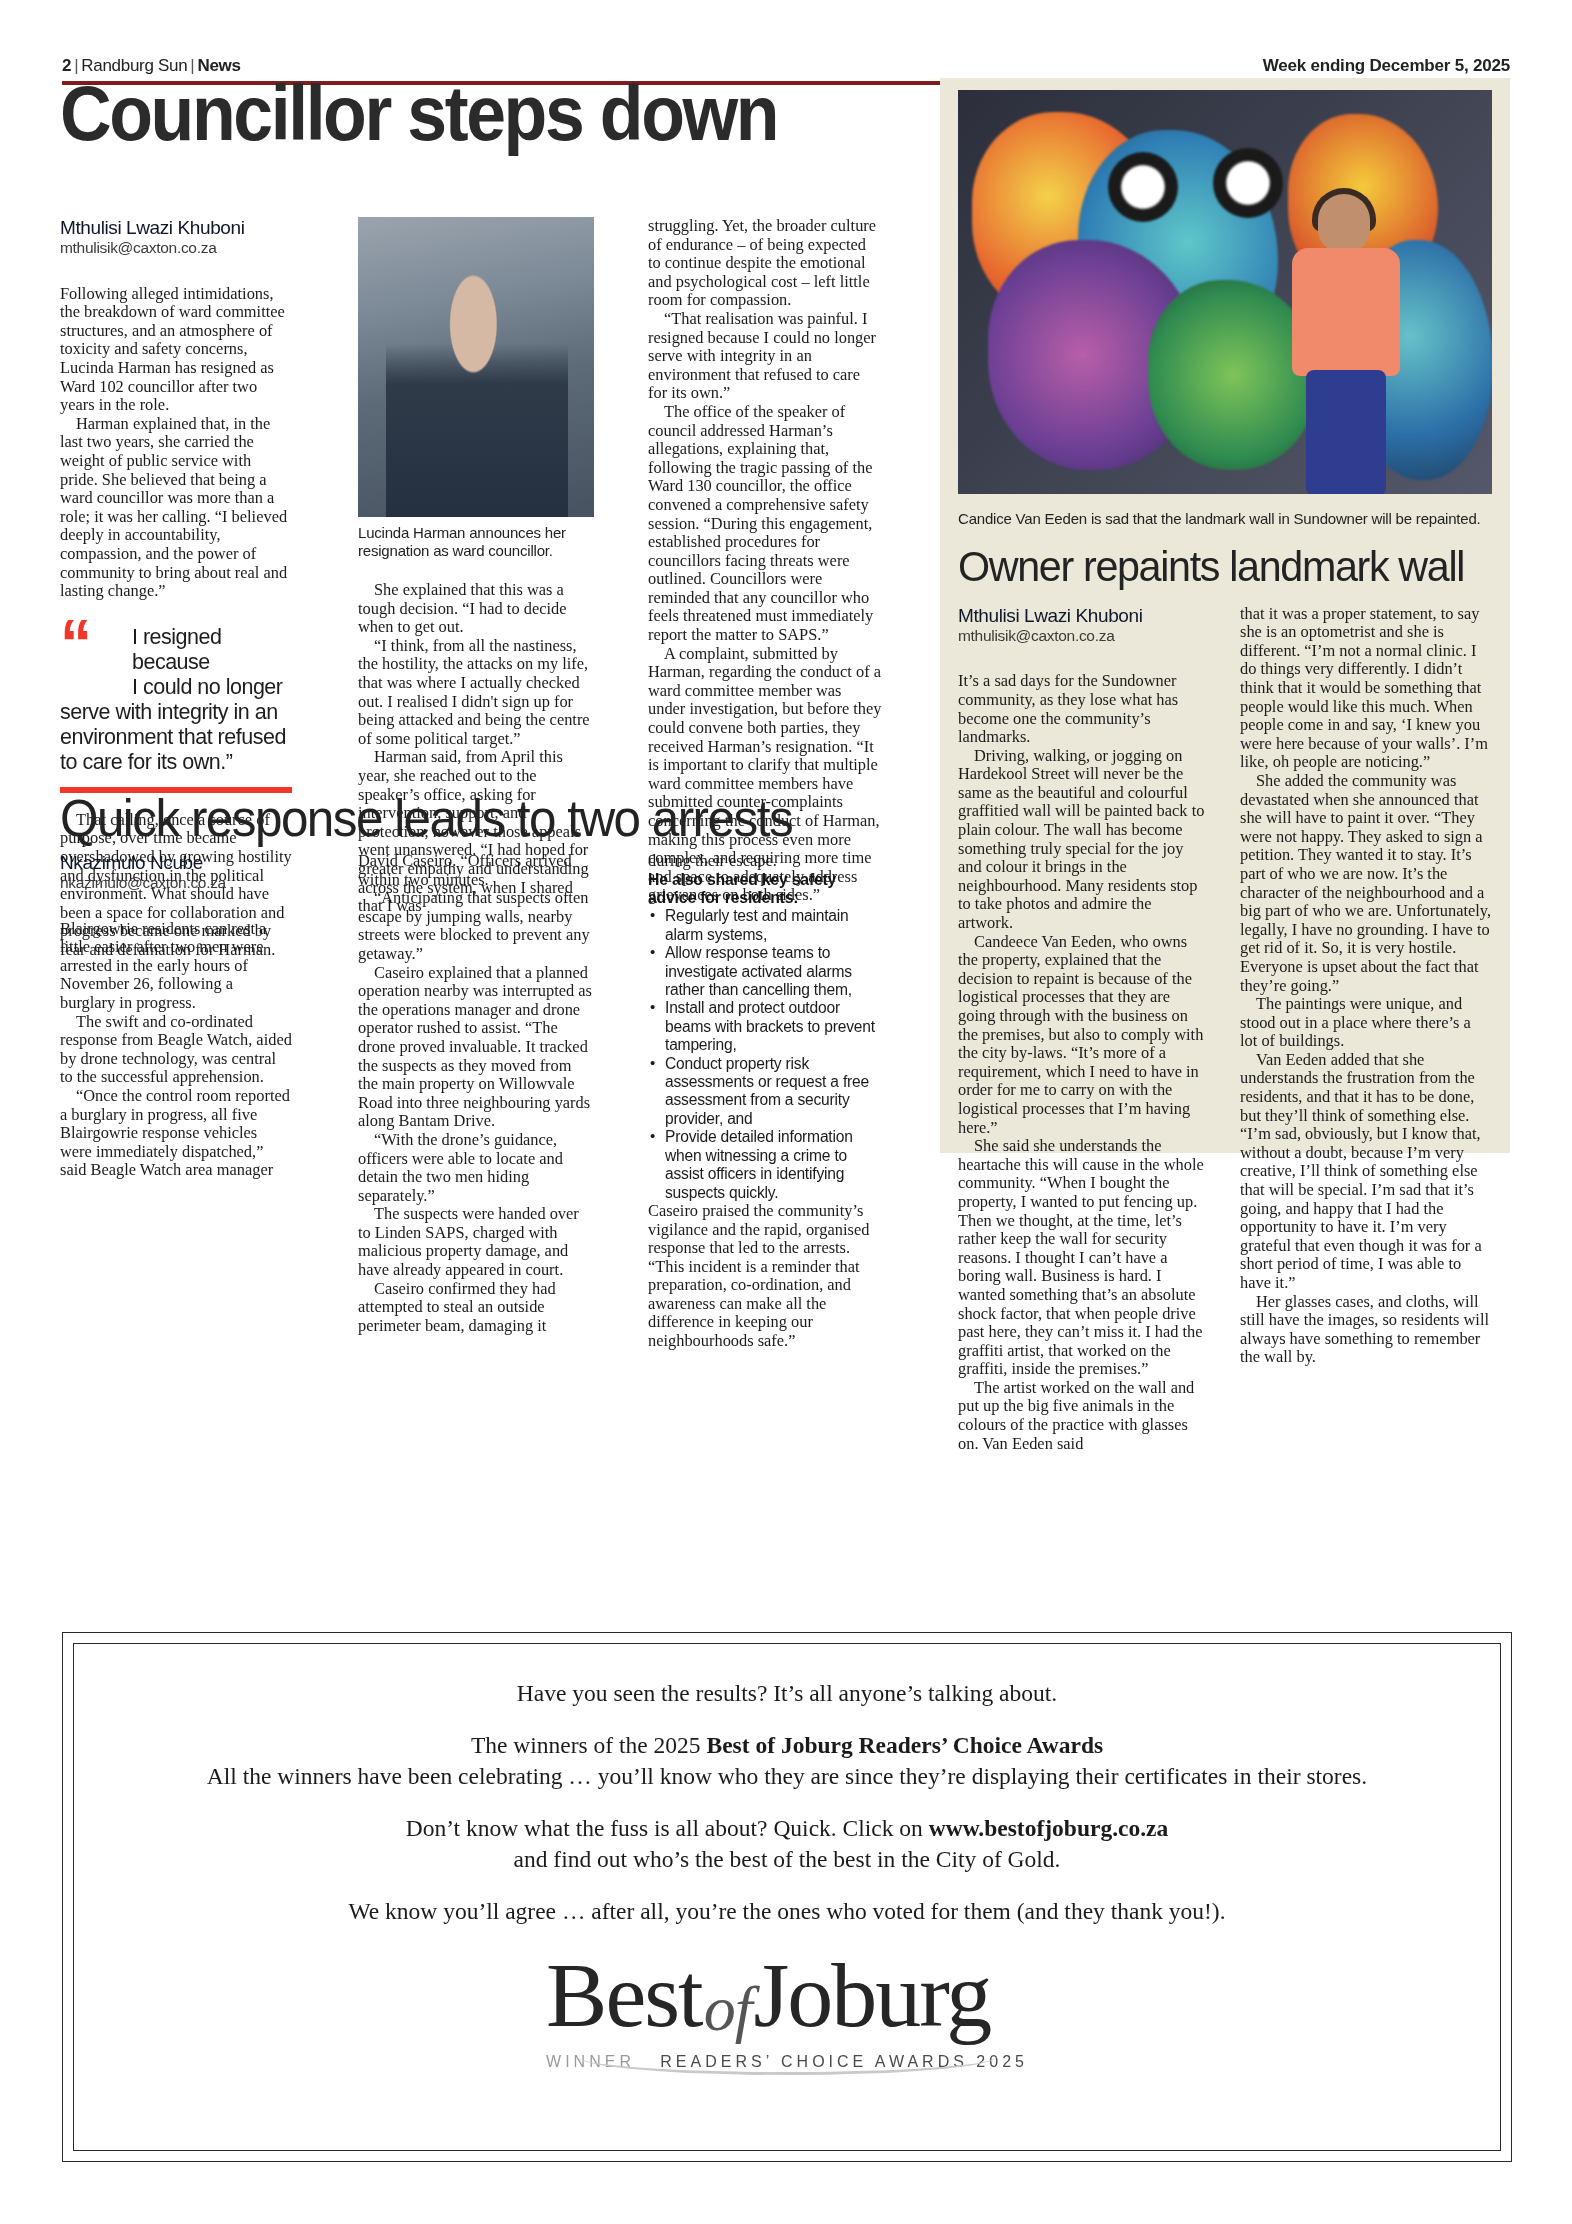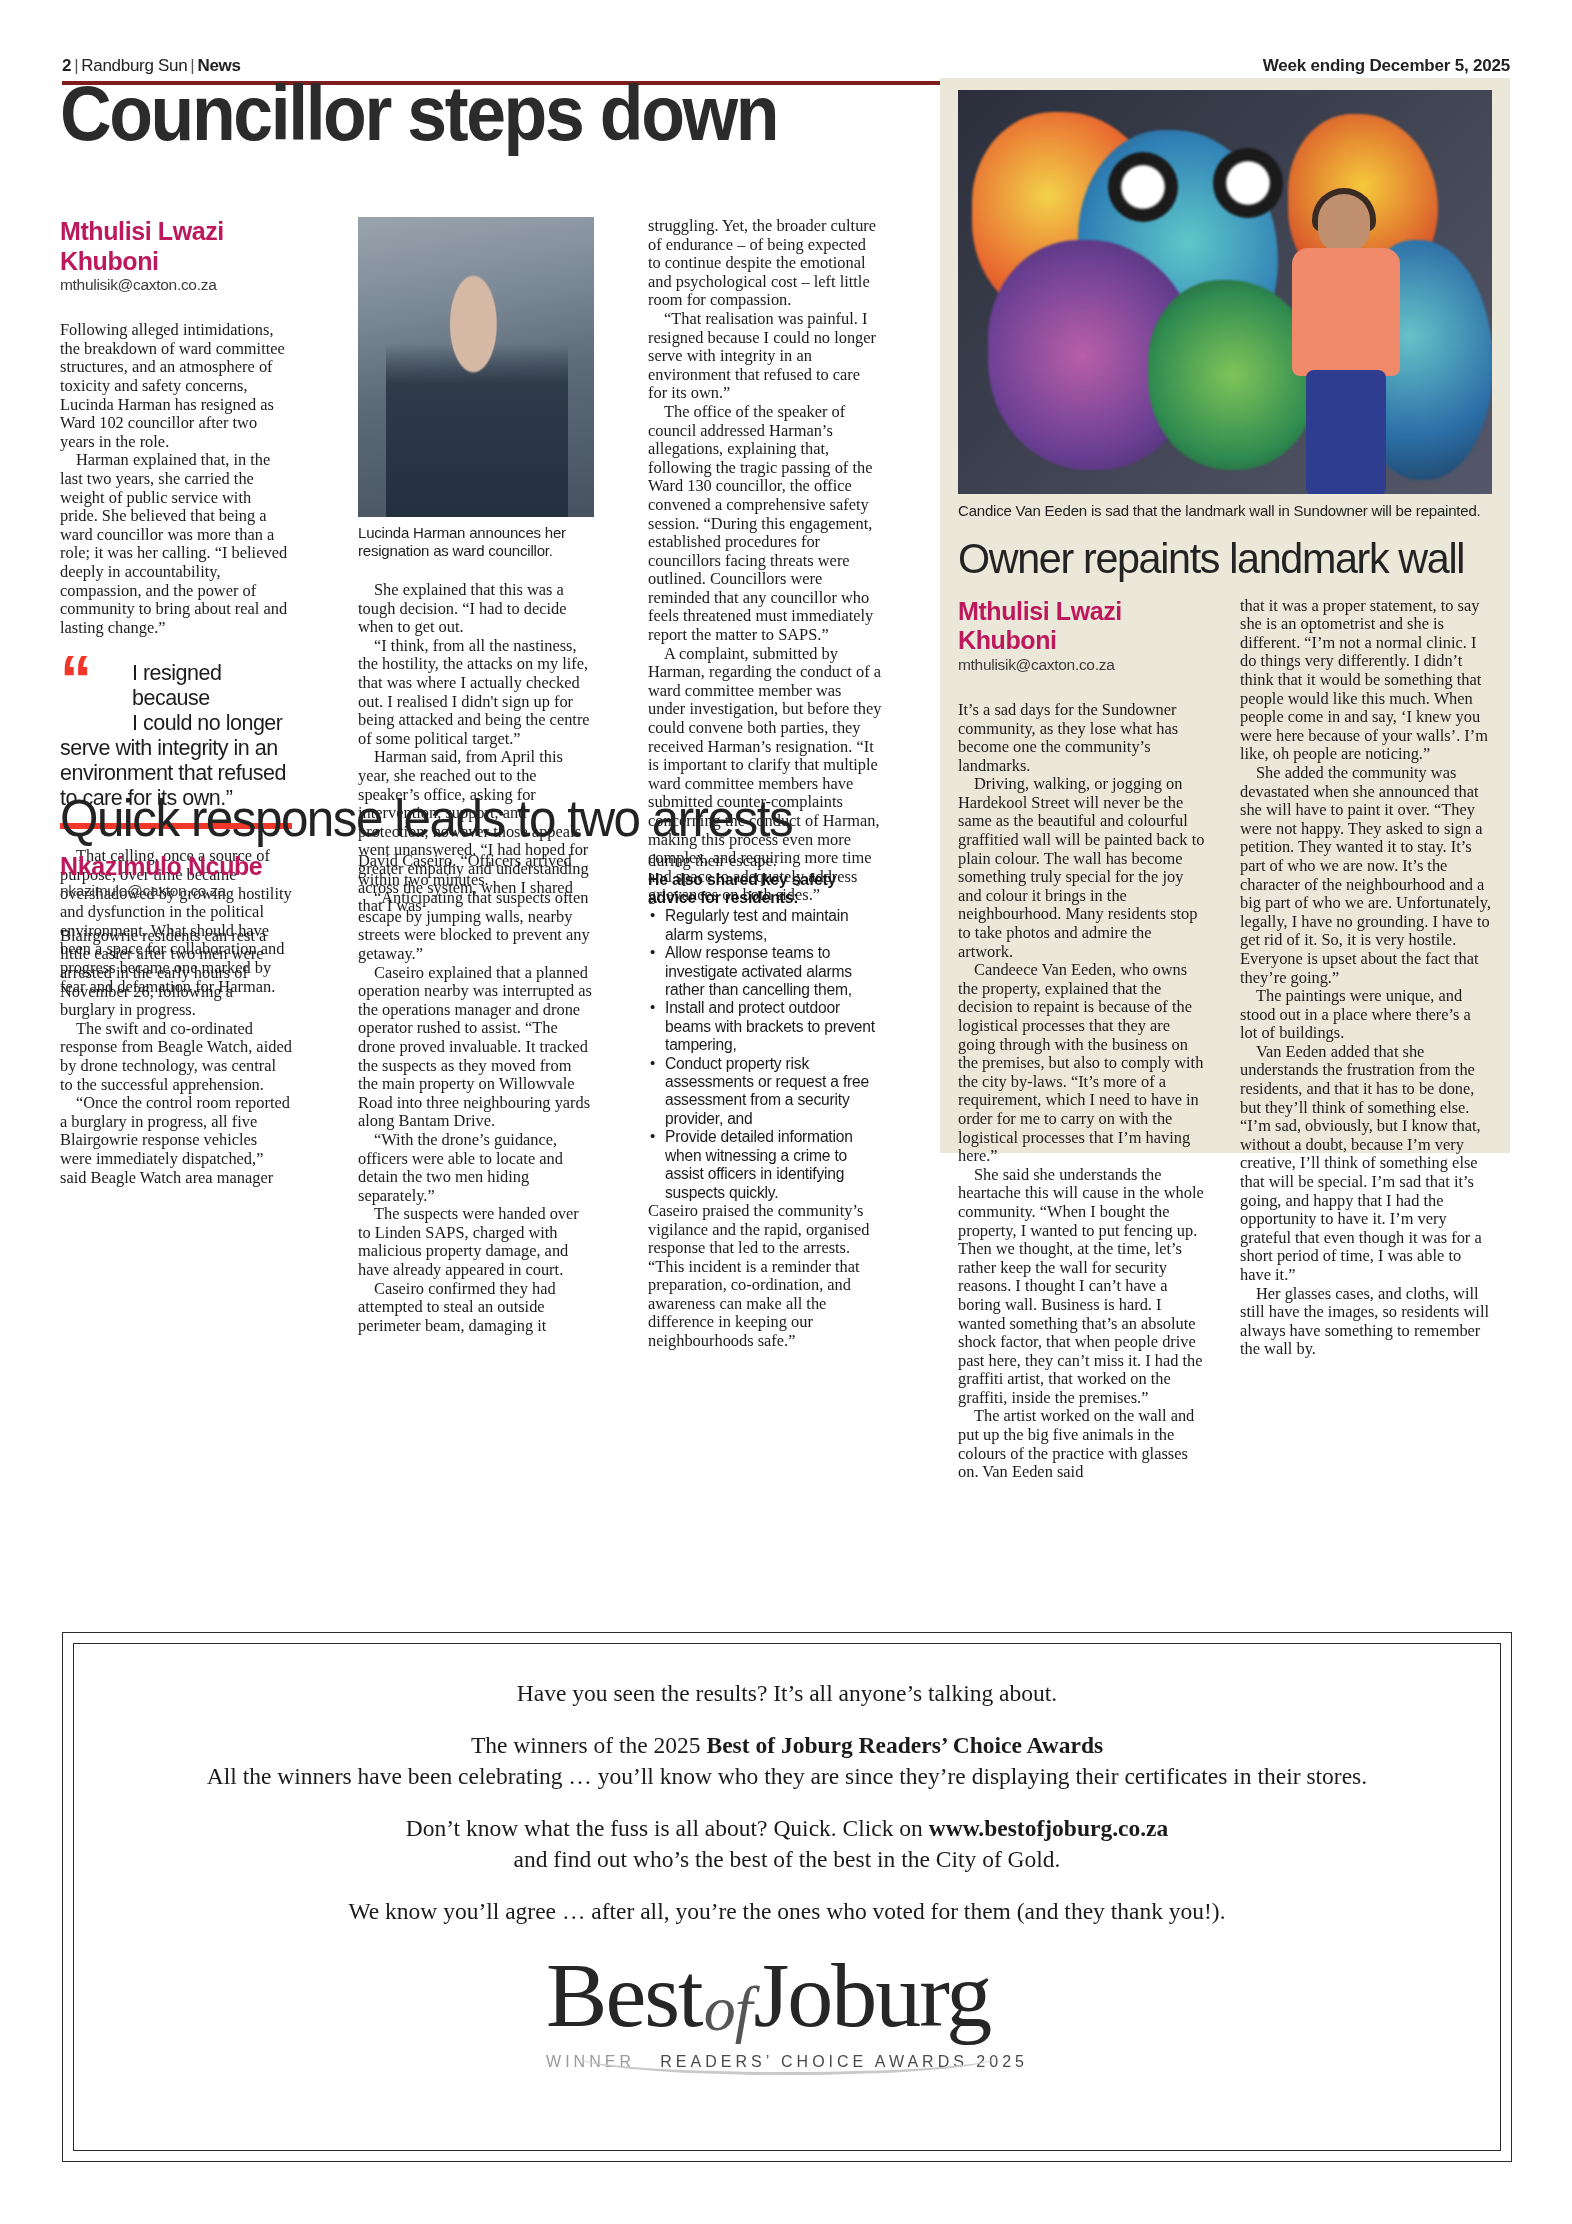--- a/index.html
+++ b/index.html
@@ -28,21 +28,21 @@
   .headline-main{
     position:absolute;left:60px;top:78px;width:880px;
     font-family:"Liberation Sans",sans-serif;
     font-weight:bold;font-size:77px;line-height:.92;
     letter-spacing:-2.6px;color:#2b2b2b;
     transform:scaleX(.93);transform-origin:left top;
   }
 
   
   .byline{font-family:"Liberation Sans",sans-serif;line-height:1.18;}
-  .byline .nm{font-size:25px;color:#be185d;letter-spacing:-.4px;font-weight:bold;}
+  .byline .nm{font-size:19px;color:#0f172a;letter-spacing:-.4px;}
   .byline .em{font-size:15.5px;color:#3a3a3a;letter-spacing:-.3px;}
 
   
   .bodytext{
     font-family:"Liberation Serif",serif;
     font-size:16.4px;line-height:18.6px;
     text-align:left;color:#1b1b1b;
   }
   .bodytext p{margin:0;text-indent:16px;}
   .bodytext p.noind{text-indent:0;}
@@ -123,21 +123,21 @@
   .g-blob{position:absolute;border-radius:45% 55% 50% 50%;filter:blur(1px);}
   .person{
     position:absolute;right:72px;bottom:0;width:150px;height:300px;
   }
   .p-head{position:absolute;left:48px;top:0;width:52px;height:58px;background:#c08f6e;border-radius:26px 26px 22px 22px;}
   .p-hair{position:absolute;left:42px;top:-6px;width:64px;height:44px;background:#3a2b22;border-radius:32px 32px 10px 10px;}
   .p-top{position:absolute;left:22px;top:54px;width:108px;height:128px;background:#f08a6b;border-radius:16px 16px 8px 8px;}
   .p-legs{position:absolute;left:36px;top:176px;width:80px;height:126px;background:#2e3d8f;border-radius:8px;}
   .cap2{
     font-family:"Liberation Sans",sans-serif;
-    font-size:15px;line-height:17.5px;color:#222;margin-top:8px;letter-spacing:-.2px;
+    font-size:15px;line-height:17.5px;color:#222;margin-top:16px;letter-spacing:-.2px;
   }
   .headline-3{
     font-family:"Liberation Sans",sans-serif;font-weight:normal;
     font-size:43px;line-height:1.05;letter-spacing:-1.4px;color:#232323;
     margin-top:16px;transform:scaleX(.96);transform-origin:left top;
   }
   .f-cols{display:flex;gap:30px;margin-top:16px;}
   .f-col{width:252px;}
   .f-col .lead{margin-top:27px;}
 

